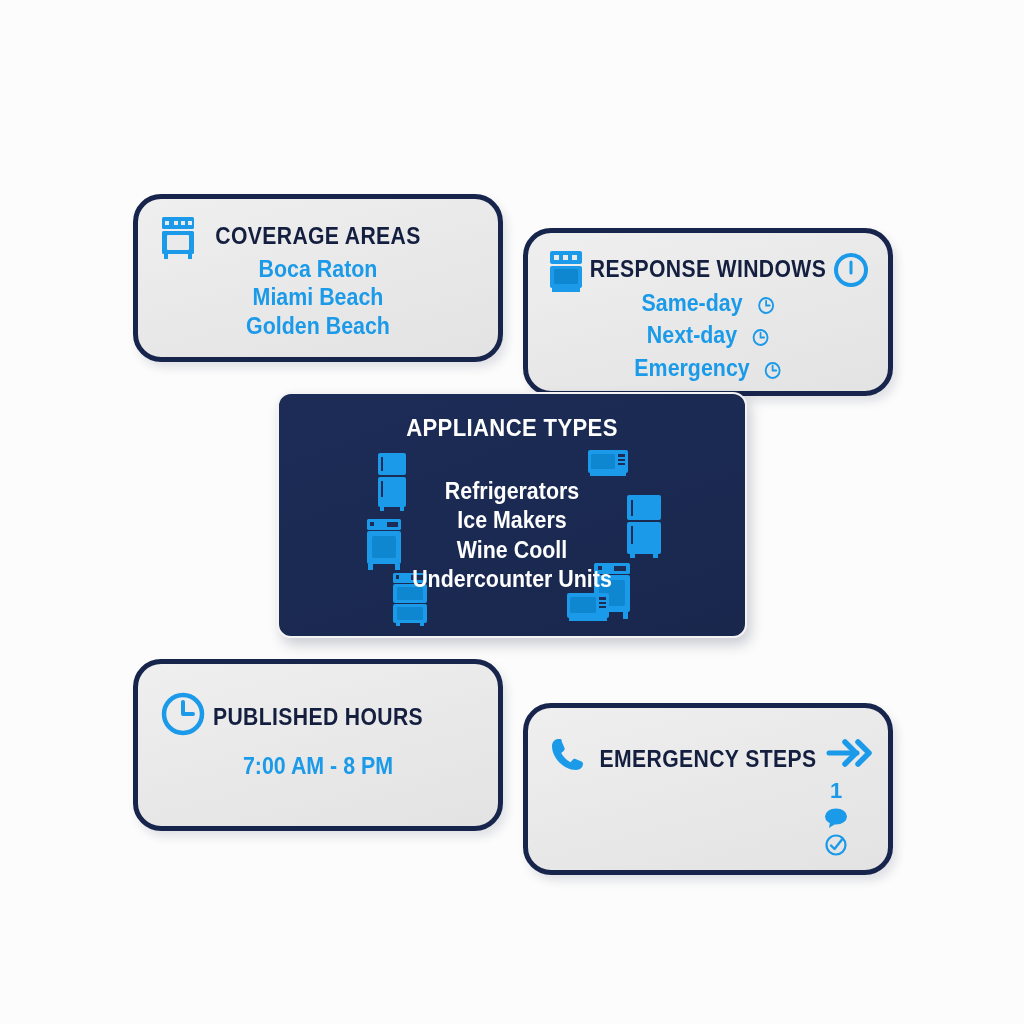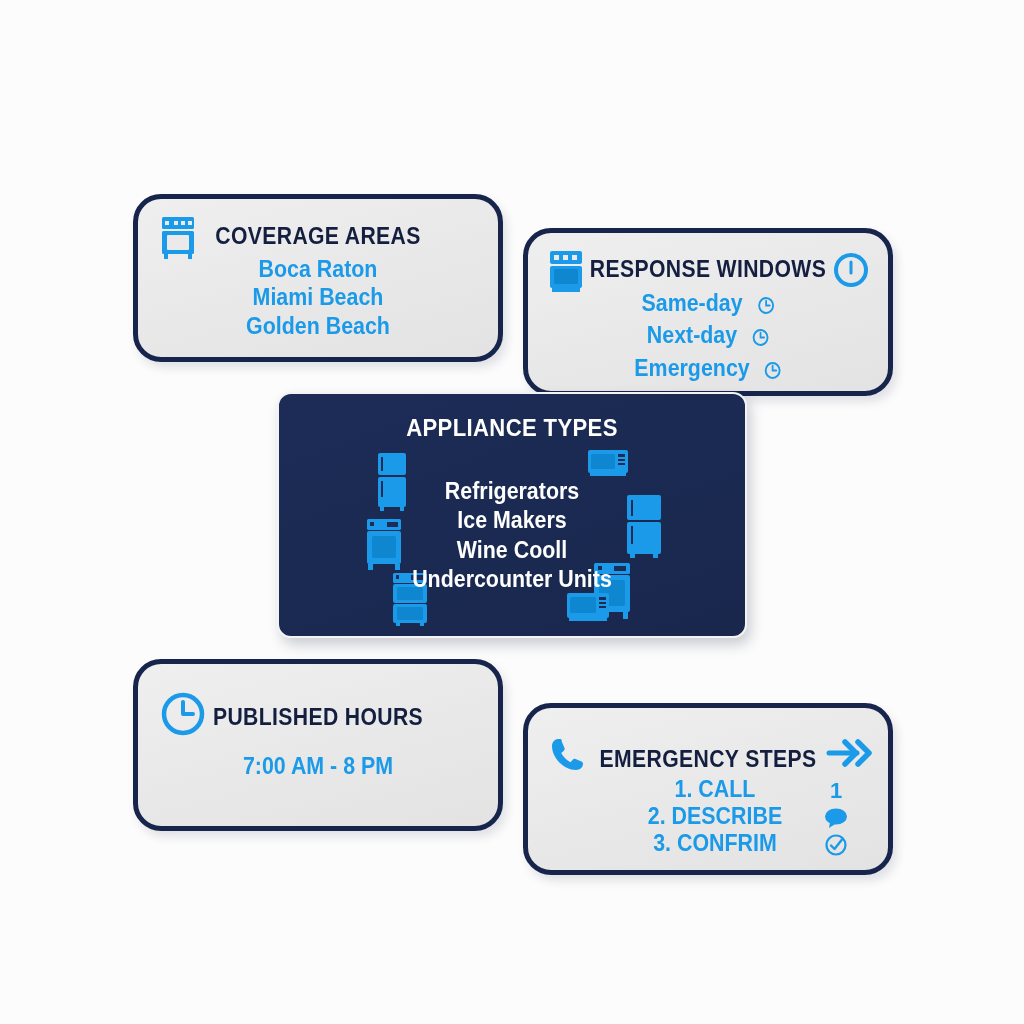--- a/index.html
+++ b/index.html
@@ -315,25 +315,20 @@
     </span>
     <div class="card-title">EMERGENCY STEPS</div>
     <span class="icon-abs arrow-icon">
       <svg width="46" height="34" viewBox="0 0 46 34">
         <path d="M3 17 H31" stroke="#1a9ae8" stroke-width="5" stroke-linecap="round" fill="none"></path>
         <path d="M19 6 L30 17 L19 28" stroke="#1a9ae8" stroke-width="5.5" stroke-linecap="round" stroke-linejoin="round" fill="none"></path>
         <path d="M32 6 L43 17 L32 28" stroke="#1a9ae8" stroke-width="5.5" stroke-linecap="round" stroke-linejoin="round" fill="none"></path>
       </svg>
     </span>
 
-    <div class="steps">
-      <div class="row">1. CALL</div>
-      <div class="row">2. DESCRIBE</div>
-      <div class="row">3. CONFRIM</div>
-    </div>
 
     <div class="step-marks">
       <div class="mk">1</div>
       <div class="mk">
         <svg width="24" height="22" viewBox="0 0 24 22" style="vertical-align:-4px">
           <ellipse cx="12" cy="9.5" rx="11" ry="8" class="blue"></ellipse>
           <path d="M6 15 L5 21 L12 16.5 Z" class="blue"></path>
         </svg>
       </div>
       <div class="mk">

